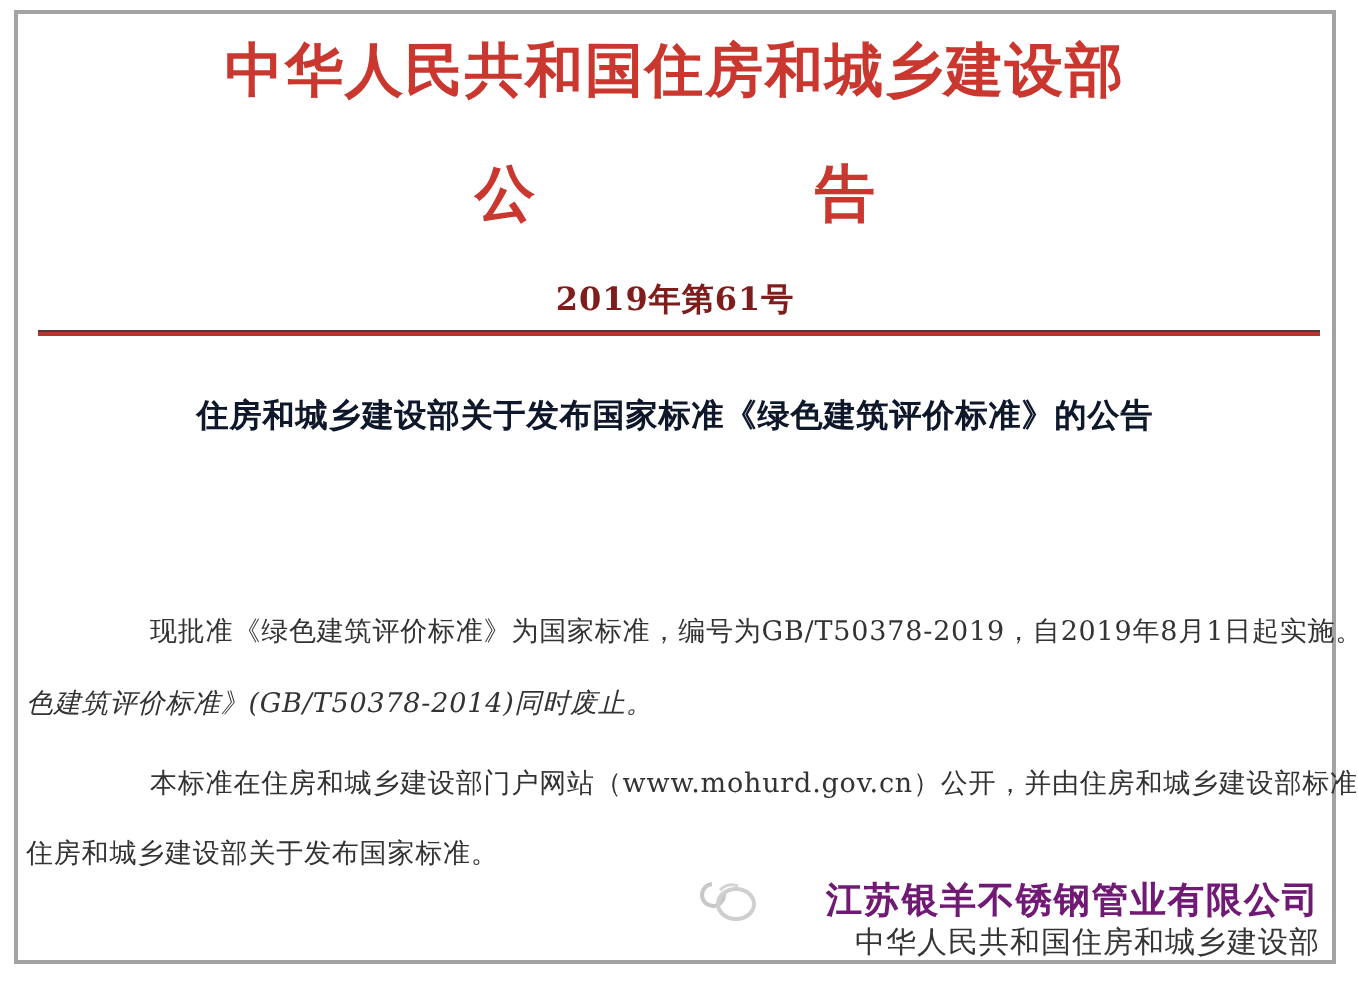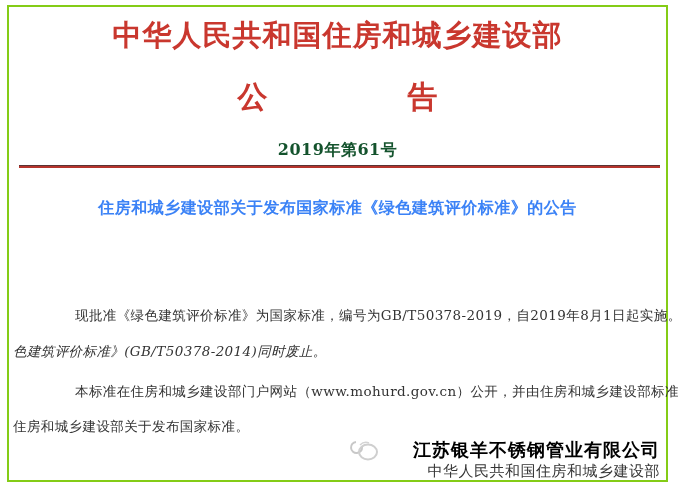--- a/index.html
+++ b/index.html
@@ -14,21 +14,21 @@
     height: 491px;
     background: #ffffff;
     overflow: hidden;
   }
   .frame {
     position: absolute;
     left: 7px;
     top: 5px;
     width: 661px;
     height: 477px;
-    border: 2px solid #84cc16;
+    border: 2px solid #a3a3a3;
     box-sizing: border-box;
     background: #ffffff;
   }
   .ministry {
     position: absolute;
     top: 9px;
     left: 0;
     width: 100%;
     text-align: center;
     font-size: 29px;
@@ -50,41 +50,41 @@
     color: #c9372e;
   }
   .notice-number {
     position: absolute;
     top: 133px;
     left: 0;
     width: 100%;
     text-align: center;
     font-size: 16px;
     font-weight: 700;
-    color: #14532d;
+    color: #7f1d1d;
     letter-spacing: 0.5px;
   }
   .red-rule {
     position: absolute;
     top: 158px;
     left: 10px;
     right: 6px;
     height: 2px;
     background: #b5342c;
     border-top: 1px solid #5a3434;
   }
   .doc-title {
     position: absolute;
     top: 191px;
     left: 0;
     width: 100%;
     text-align: center;
     font-size: 16px;
     font-weight: 700;
-    color: #3b82f6;
+    color: #0f172a;
     letter-spacing: 0.5px;
     white-space: nowrap;
   }
   .body-line {
     position: absolute;
     left: 4px;
     right: 0;
     font-size: 13.5px;
     letter-spacing: 0.4px;
     color: #333333;
@@ -107,21 +107,21 @@
   }
   .wm-row {
     display: flex;
     align-items: center;
     gap: 7px;
   }
   .wm-company {
     font-size: 18px;
     font-weight: 700;
     letter-spacing: 1px;
-    color: #000000;
+    color: #701a75;
     white-space: nowrap;
     margin-left: 24px;
   }
   .issuer {
     font-size: 15px;
     font-weight: 500;
     color: #353535;
     letter-spacing: 0.5px;
     margin-top: -1px;
     white-space: nowrap;

